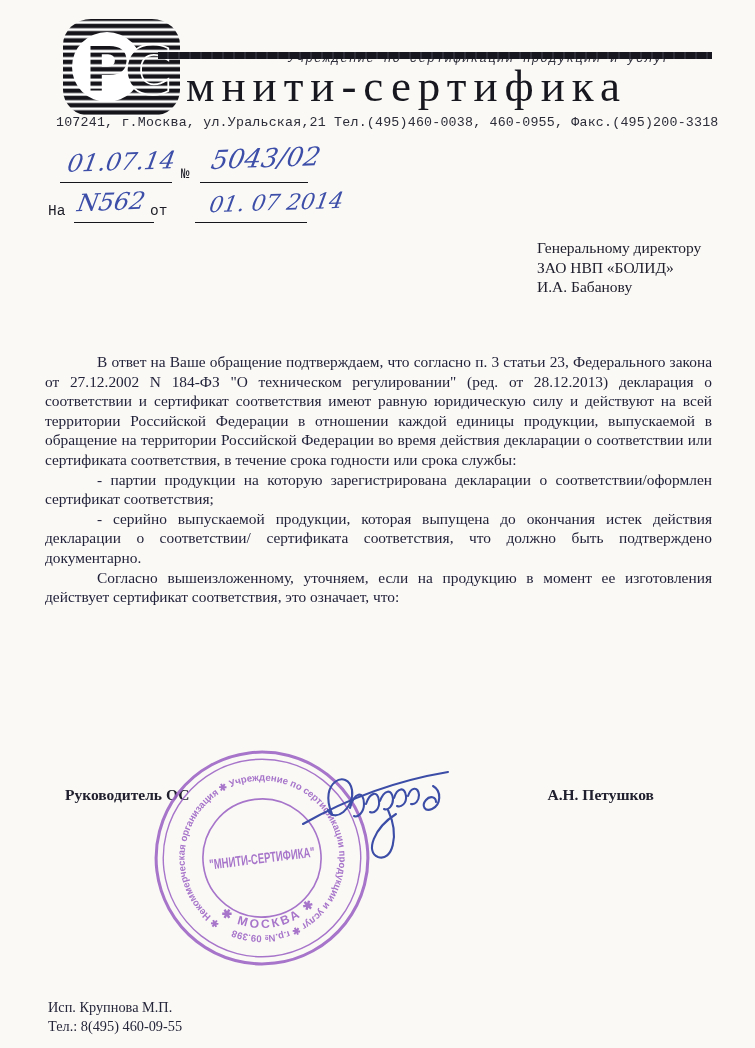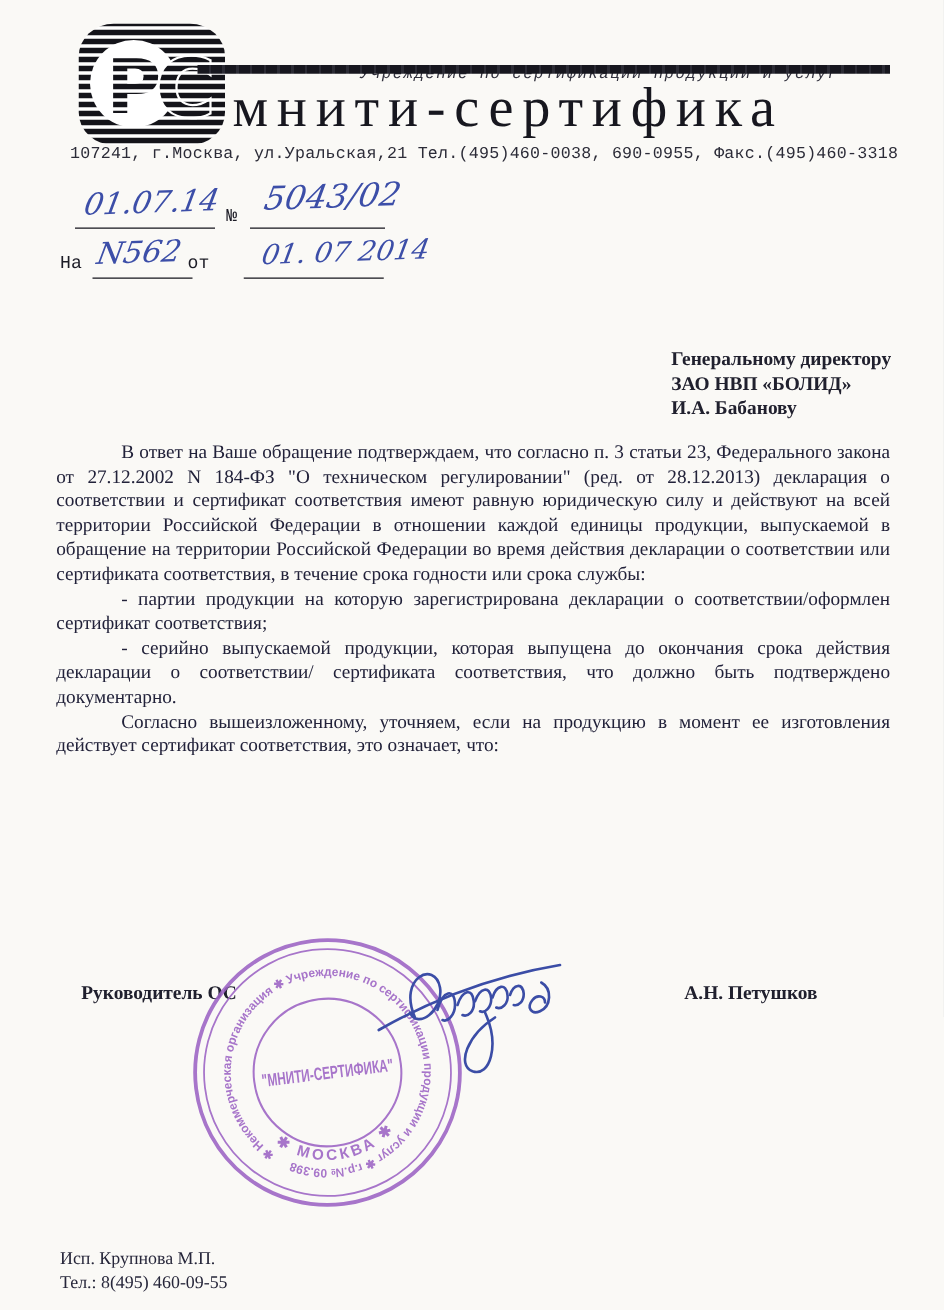--- a/index.html
+++ b/index.html
@@ -42,23 +42,22 @@
     white-space:nowrap;
   }
   .blank{position:absolute;border-bottom:1.6px solid #15151c;}
   .printed{
     position:absolute;font-family:"Liberation Mono",monospace;
     font-size:14.5px;color:#1c1c26;
   }
   
   .addressee{
     position:absolute;left:537px;top:238px;
-    font-size:15.5px;font-weight:bold;line-height:19.5px;color:#20202e;
+    font-size:15.5px;font-weight:normal;line-height:19.5px;color:#20202e;
     white-space:nowrap;
-    margin-top:40px;
   }
   
   .body-text{
     position:absolute;left:45px;top:352px;width:667px;
     font-size:15.4px;line-height:19.6px;text-align:justify;color:#22223a;
   }
   .body-text p{margin:0;text-indent:52px;}
   
   .sig-row{
     position:absolute;left:45px;top:786px;width:667px;
@@ -91,21 +90,21 @@
     </defs>
     <rect x="1" y="3" width="117" height="97" rx="28" ry="26" fill="url(#stripes)"></rect>
     <circle cx="45" cy="51" r="35" fill="#ffffff"></circle>
     <text x="45" y="74" text-anchor="middle" font-family="DejaVu Sans, sans-serif" font-weight="bold" font-size="60" fill="url(#stripes)">Р</text>
     <text x="86" y="77" text-anchor="middle" font-family="DejaVu Sans, sans-serif" font-weight="bold" font-size="64" fill="url(#stripes)" stroke="#ffffff" stroke-width="3.5" paint-order="stroke">С</text>
   </svg>
 
   <div class="tagline">Учреждение по сертификации продукции и услуг</div>
   <div class="header-bar"></div>
   <div class="org-title">мнити-сертифика</div>
-  <div class="address-line">107241, г.Москва, ул.Уральская,21   Тел.(495)460-0038, 690-0955, Факс.(495)460-3318</div>
+  <div class="address-line">107241, г.Москва, ул.Уральская,21   Тел.(495)460-0038, 460-0955, Факс.(495)200-3318</div>
 
   <span class="hand" style="position:absolute;left:68px;top:148px;font-size:24px;">01.07.14</span>
   <span class="blank" style="left:60px;top:158px;width:112px;height:24px;"></span>
   <span class="printed" style="left:181px;top:166px;">№</span>
   <span class="hand" style="position:absolute;left:212px;top:143px;font-size:26px;">5043/02</span>
   <span class="blank" style="left:200px;top:158px;width:108px;height:24px;"></span>
 
   <span class="printed" style="left:48px;top:203px;">На</span>
   <span class="hand" style="position:absolute;left:78px;top:188px;font-size:24px;">N562</span>
   <span class="blank" style="left:74px;top:198px;width:80px;height:24px;"></span>
@@ -115,21 +114,21 @@
 
   <div class="addressee">
     <div>Генеральному директору</div>
     <div>ЗАО НВП «БОЛИД»</div>
     <div>И.А. Бабанову</div>
   </div>
 
   <div class="body-text">
     <p>В ответ на Ваше обращение подтверждаем, что согласно п. 3 статьи 23, Федерального закона от 27.12.2002 N 184-ФЗ "О техническом регулировании" (ред. от 28.12.2013) декларация о соответствии и сертификат соответствия имеют равную юридическую силу и действуют на всей территории Российской Федерации в отношении каждой единицы продукции, выпускаемой в обращение на территории Российской Федерации во время действия декларации о соответствии или сертификата соответствия, в течение срока годности или срока службы:</p>
     <p>- партии продукции на которую зарегистрирована декларации о соответствии/оформлен сертификат соответствия;</p>
-    <p>- серийно выпускаемой продукции, которая выпущена до окончания срока действия декларации о соответствии/ сертификата соответствия, что должно быть подтверждено документарно.</p>
+    <p>- серийно выпускаемой продукции, которая выпущена до окончания истек действия декларации о соответствии/ сертификата соответствия, что должно быть подтверждено документарно.</p>
     <p>Согласно вышеизложенному, уточняем, если на продукцию в момент ее изготовления действует сертификат соответствия, это означает, что:</p>
   </div>
 
   <div class="sig-row">
     <span class="role">Руководитель ОС</span>
     <span class="name">А.Н. Петушков</span>
   </div>
 
   <svg class="stamp" viewBox="0 0 220 220" aria-hidden="true">
     <g fill="none" stroke="#9c63c4">

